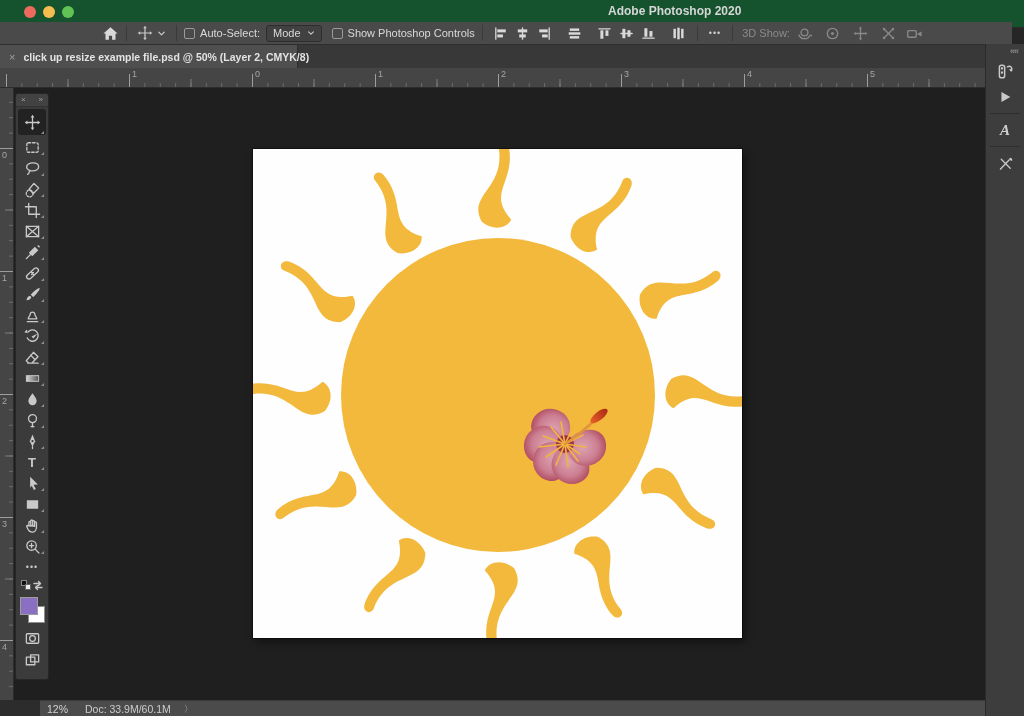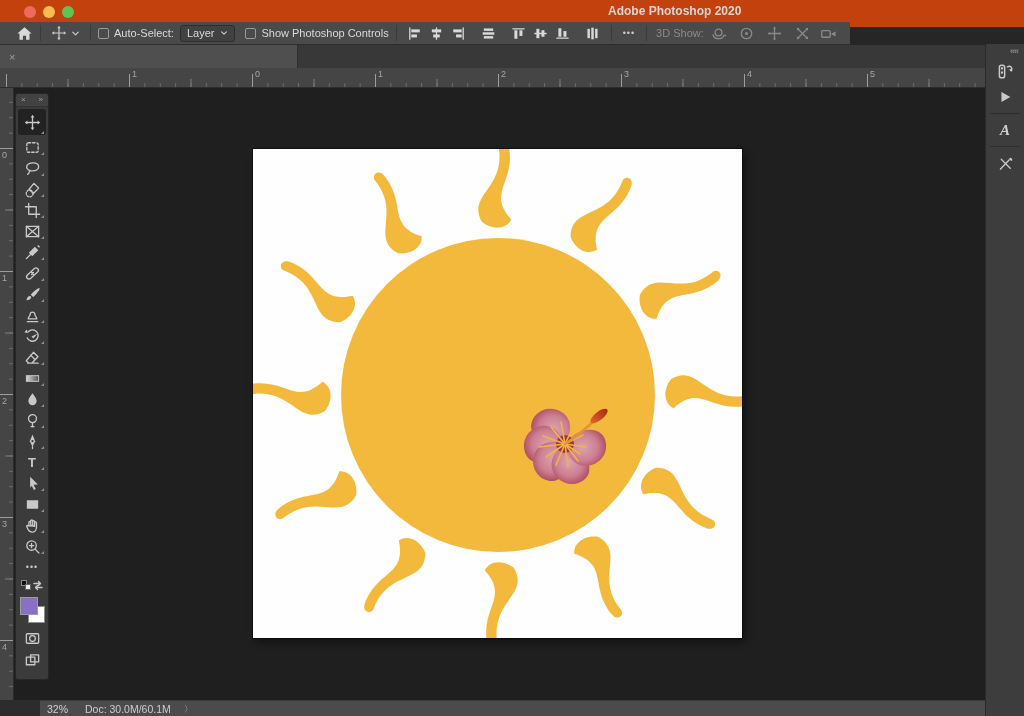--- a/index.html
+++ b/index.html
@@ -2,31 +2,31 @@
 <html><head>
 <meta charset="utf-8">
 <style>
   * { margin:0; padding:0; box-sizing:border-box; }
   html,body { width:1024px; height:716px; overflow:hidden; background:#262626;
     font-family:"Liberation Sans", sans-serif; -webkit-font-smoothing:antialiased; }
   svg.icon { display:block; }
 
   
   .titlebar { position:absolute; left:0; top:0; width:1024px; height:28px;
-    background:#c2410c; border-bottom:1px solid #2b2b2b; }
+    background:#14532d; border-bottom:1px solid #2b2b2b; }
   .tl { position:absolute; top:5.5px; width:12px; height:12px; border-radius:50%; }
   .tl.red   { left:24px; background:#ee6a5f; }
   .tl.yel   { left:43px; background:#f5bd4f; }
   .tl.grn   { left:62px; background:#61c354; }
   .win-title { position:absolute; top:4px; left:608px; font-size:12px; font-weight:bold;
     color:#d6d6d6; white-space:nowrap; }
 
   
-  .optionsbar { position:absolute; left:0; top:22px; width:850px; height:23px;
-    background:#4a4a4a; border-bottom:1px solid #2e2e2e; display:flex; align-items:center; }
+  .optionsbar { position:absolute; left:0; top:22px; width:1012px; height:23px;
+    background:#4a4a4a; border-bottom:1px solid #2e2e2e; display:flex; align-items:center;justify-content:center; }
   .ob-item { display:flex; align-items:center; flex:0 0 auto; }
   .ob-sep { width:1px; height:16px; background:#3a3a3a; margin:0 7px; flex:0 0 auto; }
   .ob-label { font-size:11px; color:#d9d9d9; white-space:nowrap; }
   .ob-label.dim { color:#8b8b8b; }
   .checkbox { width:11px; height:11px; border:1px solid #9a9a9a; border-radius:2px;
     background:transparent; margin-right:5px; flex:0 0 auto; }
   .dropdown { display:flex; align-items:center; gap:6px; background:#414141;
     border:1px solid #2d2d2d; border-radius:3px; height:17px; padding:0 6px; margin:0 6px; }
   .dropdown .ob-label { font-size:11px; }
   .ob-iconbtn { width:22px; height:20px; display:flex; align-items:center; justify-content:center; }
@@ -323,21 +323,21 @@
     <svg class="icon" width="9" height="9">
         <use href="#i-chev"></use>
       </svg>
   </div>
   <div class="ob-sep"></div>
   <div class="ob-item">
     <span class="checkbox"></span>
     <span class="ob-label">Auto-Select:</span>
   </div>
   <div class="dropdown">
-    <span class="ob-label">Layer</span>
+    <span class="ob-label">Mode</span>
     <svg class="icon" width="8" height="8">
         <use href="#i-chev"></use>
       </svg>
   </div>
   <div class="ob-item" style="margin-left:4px">
     <span class="checkbox"></span>
     <span class="ob-label">Show Photoshop Controls</span>
   </div>
   <div class="ob-sep"></div>
   <div class="ob-iconbtn">
@@ -409,20 +409,21 @@
   <div class="ob-iconbtn dim-ico" style="margin-left:4px">
       <svg class="icon" width="17" height="17">
         <use href="#i-3dcam"></use>
       </svg>
     </div>
 </div>
 
 <div class="tabbar">
   <div class="tab">
     <span class="tab-close">×</span>
+    <span class="tab-title">click up resize example file.psd @ 50% (Layer 2, CMYK/8)</span>
   </div>
 </div>
 
 <div class="ruler-corner"></div>
 <div class="ruler-h">
   <span class="rlab" style="left:132px; top:1px">1</span>
   <span class="rlab" style="left:255px; top:1px">0</span>
   <span class="rlab" style="left:378px; top:1px">1</span>
   <span class="rlab" style="left:501px; top:1px">2</span>
   <span class="rlab" style="left:624px; top:1px">3</span>
@@ -660,16 +661,16 @@
     <div class="dock-btn">
         <svg class="icon" width="17" height="17">
           <use href="#i-ppre"></use>
         </svg>
       </div>
   </div>
 </div>
 
 <div class="corner-bl"></div>
 <div class="statusbar">
-  <span class="status-zoom">32%</span>
-  <span class="status-doc">Doc: 30.0M/60.1M</span>
+  <span class="status-zoom">12%</span>
+  <span class="status-doc">Doc: 33.9M/60.1M</span>
   <span class="status-chevron">〉</span>
 </div>
 
 </body></html>

